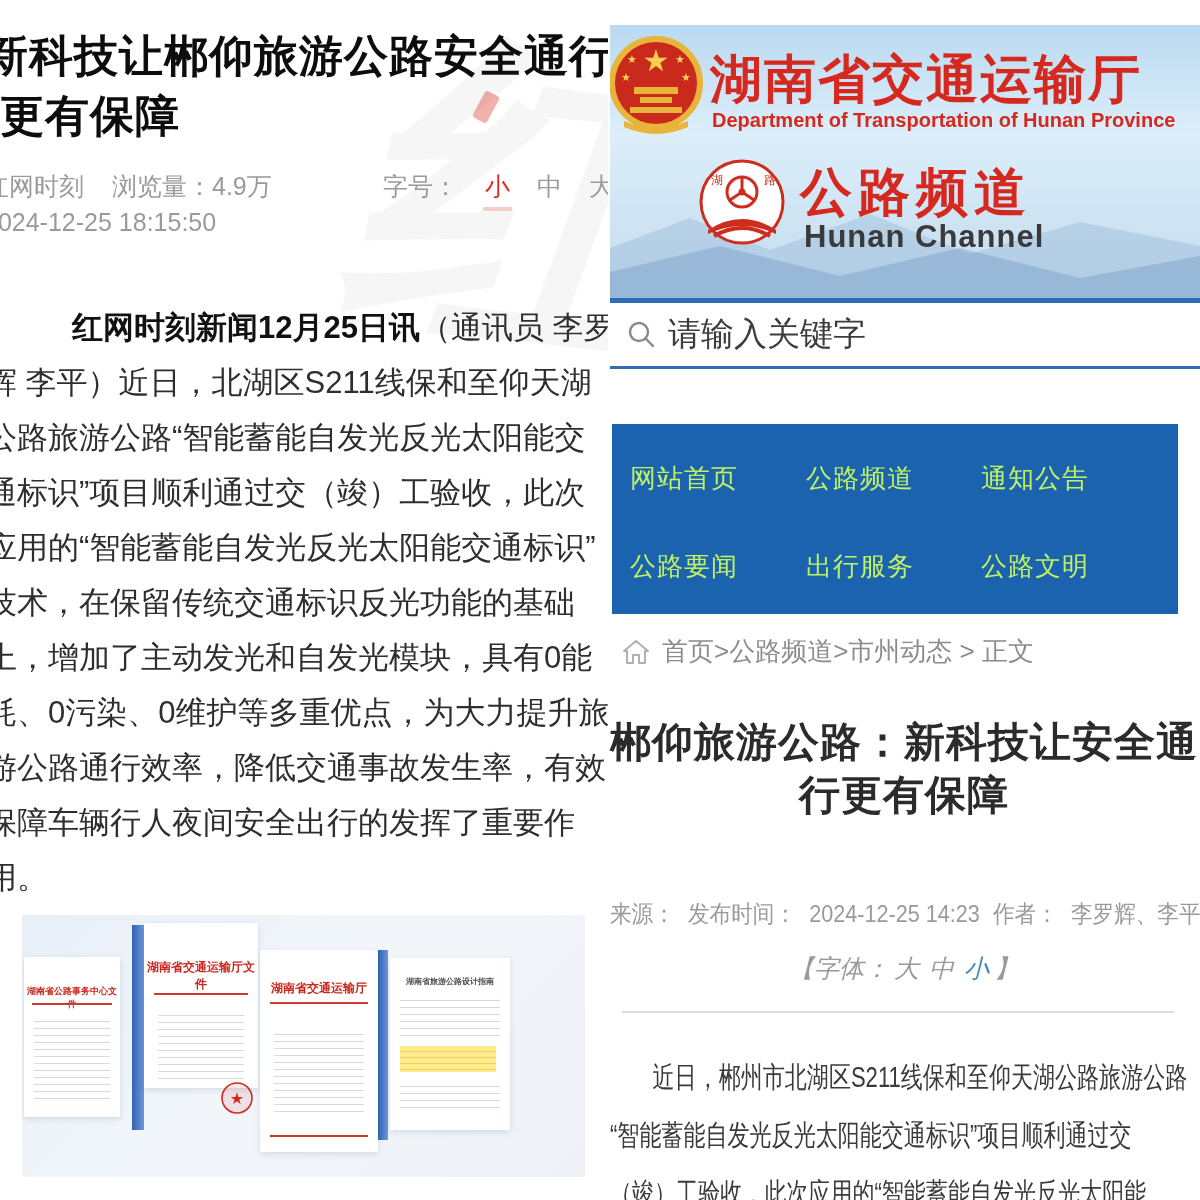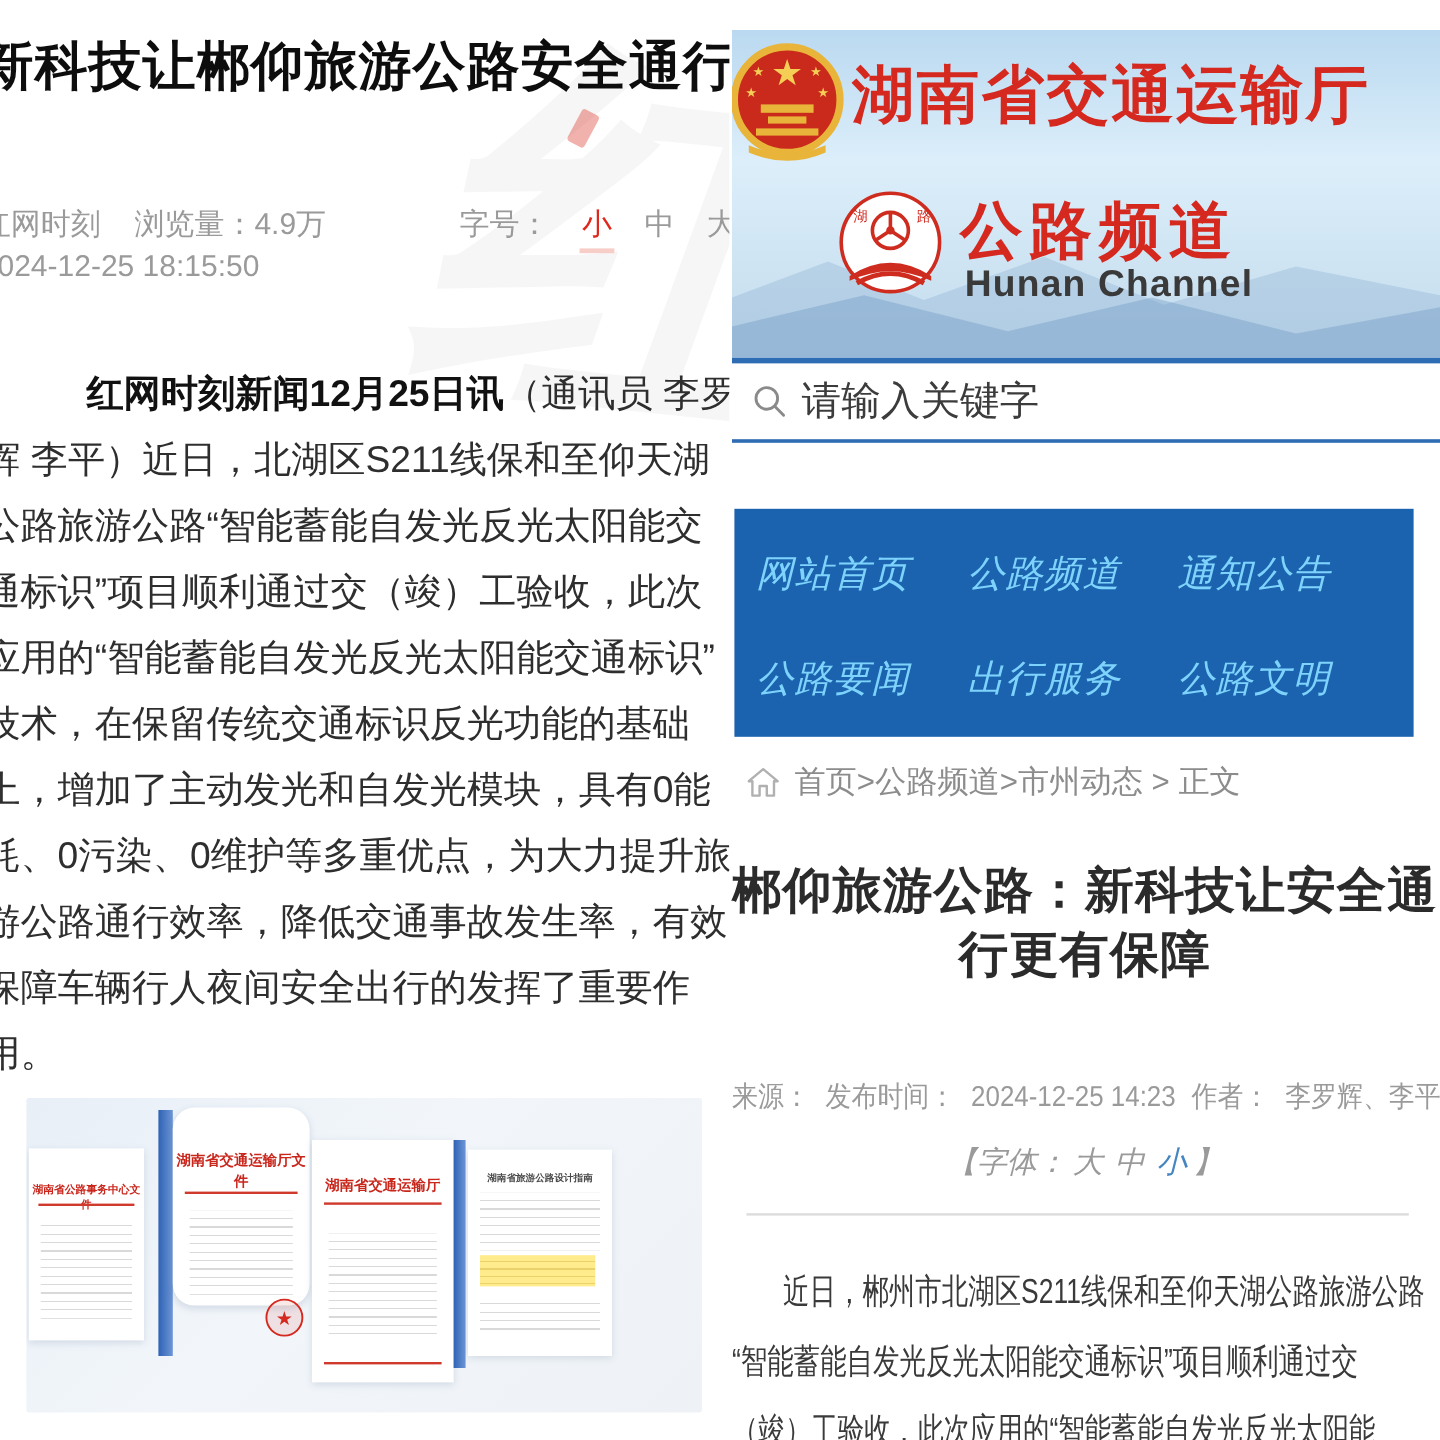--- a/index.html
+++ b/index.html
@@ -47,21 +47,21 @@
   #rp-banner-sub{left:102px;top:84px;font-size:20px;font-weight:700;color:#d5281e;}
   #rp-channel{left:190px;top:133px;font-size:52px;font-weight:700;color:#d5281e;letter-spacing:6px;}
   #rp-channel-en{left:194px;top:194px;font-size:31px;font-weight:700;color:#3a3a3a;letter-spacing:1px;}
   #rp-search{left:2px;top:303px;width:590px;height:63px;background:#fff;border-bottom:3px solid #2e6cb4;}
   #rp-search input{position:absolute;left:56px;top:8px;width:370px;height:44px;border:0;outline:none;
     font-size:33px;color:#333;font-family:inherit;background:transparent;}
   #rp-search input::placeholder{color:#3c3c3c;opacity:1;}
   #rp-search-btn{position:absolute;right:18px;top:3px;width:128px;height:56px;border:0;border-radius:9px;
     background:#1673b9;color:#fff;font-size:28px;font-weight:700;font-family:inherit;}
   #rp-nav{left:4px;top:424px;width:566px;height:190px;background:#1b63ae;}
-  .nav-item{position:absolute;color:#7dd3fc;font-size:31px;line-height:36px;letter-spacing:1px;font-style:italic;}
+  .nav-item{position:absolute;color:#bef264;font-size:26px;line-height:36px;letter-spacing:1px;}
   #rp-breadcrumb{left:14px;top:634px;display:flex;align-items:center;gap:12px;color:#8c8c8c;font-size:26px;}
   .rp-title{width:592px;text-align:center;font-size:41px;font-weight:700;color:#2b2b2b;line-height:1;letter-spacing:1px;}
   #rp-meta{left:2px;top:898px;font-size:24px;color:#9a9a9a;white-space:nowrap;
     transform:scaleX(.9);transform-origin:0 0;width:660px;}
   #rp-meta span{margin-right:8px;}
   #rp-fontrow{left:0;top:952px;width:592px;text-align:center;font-size:25px;color:#9a9a9a;}
   #rp-fontrow span{margin:0 5px;font-style:italic;}
   #rp-fontrow .blue{color:#4585c2;}
   #rp-divider{left:14px;top:1011px;width:552px;height:2px;background:#dcdcdc;}
   #rp-body{left:2px;top:1048px;width:780px;transform:scaleX(.76);transform-origin:0 0;}
@@ -70,20 +70,21 @@
 </style>
 </head>
 <body>
 
 <div id="left-page" class="abs">
 
   <div class="abs lp-watermark">红</div>
   <div class="abs lp-watermark-red"></div>
 
   <div class="abs lp-title nowrap" style="top:34px;">新科技让郴仰旅游公路安全通行</div>
+  <div class="abs lp-title nowrap" style="top:94px;left:0;">更有保障</div>
 
   <div class="abs lp-meta lp-meta-left nowrap">
     <span>红网时刻</span><span>浏览量：4.9万</span>
   </div>
 
   <div class="abs lp-meta lp-fontsize nowrap">
     <span>字号：</span>
     <span class="lp-small">小</span>
     <span>中</span>
     <span>大</span>
@@ -105,21 +106,21 @@
     <div class="lp-line">用。</div>
   </div>
 
   <div id="lp-image" class="abs">
     <div class="doc" style="left:2px;top:42px;width:96px;height:160px;">
       <div class="doc-title" style="margin-top:28px;font-size:9px;">湖南省公路事务中心文件</div>
       <div class="doc-rule" style="left:8px;right:8px;top:46px;"></div>
       <div class="doc-lines" style="left:10px;right:10px;top:58px;height:84px;"></div>
     </div>
     <div class="spine" style="left:110px;top:10px;width:12px;height:205px;"></div>
-    <div class="doc" style="left:122px;top:8px;width:114px;height:165px;border-radius:18px;">
+    <div class="doc" style="left:122px;top:8px;width:114px;height:165px;">
       <div class="doc-title" style="margin-top:36px;font-size:12px;">湖南省交通运输厅文件</div>
       <div class="doc-rule" style="left:10px;right:10px;top:70px;"></div>
       <div class="doc-lines" style="left:14px;right:14px;top:86px;height:70px;"></div>
       <svg style="position:absolute;left:76px;top:158px;" width="34" height="34" viewBox="0 0 34 34">
         <circle cx="17" cy="17" r="15" fill="rgba(213,40,30,.10)" stroke="#d5281e" stroke-width="1.6"></circle>
         <text x="17" y="23" font-size="16" text-anchor="middle" fill="#d5281e">★</text>
       </svg>
     </div>
     <div class="doc" style="left:238px;top:35px;width:118px;height:202px;">
       <div class="doc-title" style="margin-top:30px;font-size:12px;">湖南省交通运输厅</div>
@@ -151,20 +152,21 @@
       <text x="22" y="38" font-size="11" text-anchor="middle" fill="#f5cf55">★</text>
       <text x="70" y="38" font-size="11" text-anchor="middle" fill="#f5cf55">★</text>
       <text x="16" y="56" font-size="11" text-anchor="middle" fill="#f5cf55">★</text>
       <text x="76" y="56" font-size="11" text-anchor="middle" fill="#f5cf55">★</text>
       <rect x="24" y="62" width="44" height="7" fill="#e8b43a"></rect>
       <rect x="30" y="72" width="32" height="6" fill="#e8b43a"></rect>
       <rect x="20" y="82" width="52" height="6" fill="#e8b43a"></rect>
       <path d="M14 96 Q46 110 78 96 L78 102 Q46 116 14 102 Z" fill="#e8b43a"></path>
     </svg>
     <div class="abs nowrap" id="rp-banner-title">湖南省交通运输厅</div>
+    <div class="abs nowrap" id="rp-banner-sub">Department of Transportation of Hunan Province</div>
     <svg class="abs" style="left:88px;top:133px;" width="88" height="88" viewBox="0 0 88 88">
       <circle cx="44" cy="44" r="41" fill="#fff" stroke="#cf2c20" stroke-width="3"></circle>
       <circle cx="44" cy="34" r="15" fill="none" stroke="#cf2c20" stroke-width="3"></circle>
       <circle cx="44" cy="34" r="3.5" fill="#cf2c20"></circle>
       <line x1="44" y1="34" x2="44" y2="20" stroke="#cf2c20" stroke-width="3"></line>
       <line x1="44" y1="34" x2="32" y2="42" stroke="#cf2c20" stroke-width="3"></line>
       <line x1="44" y1="34" x2="56" y2="42" stroke="#cf2c20" stroke-width="3"></line>
       <path d="M10 72 Q44 50 78 72 L78 76 Q44 60 10 76 Z" fill="#cf2c20"></path>
       <path d="M16 78 Q44 62 72 78" fill="none" stroke="#cf2c20" stroke-width="4"></path>
       <text x="13" y="26" font-size="12" fill="#cf2c20">湖</text>

